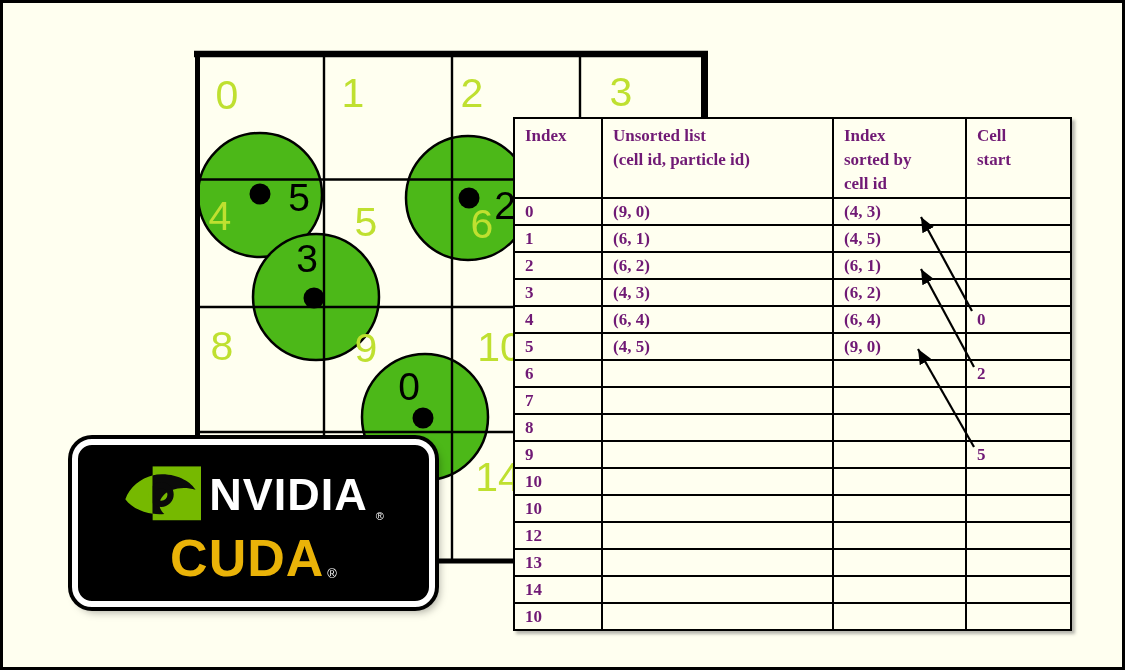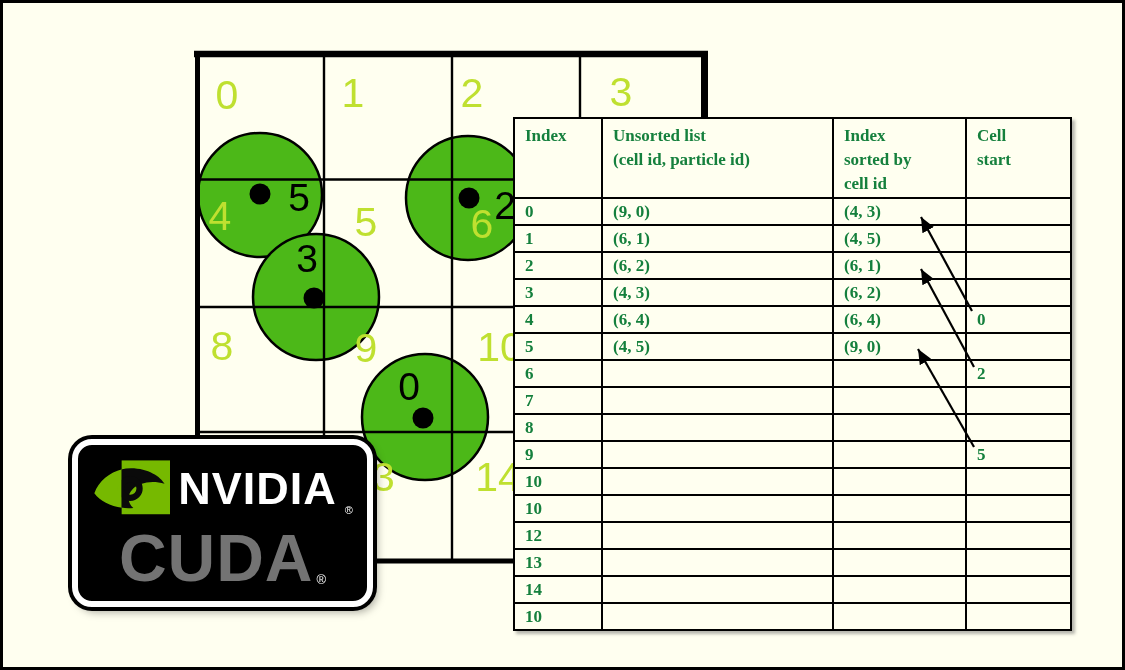--- a/index.html
+++ b/index.html
@@ -27,51 +27,51 @@
   }
   
   #table-wrap{
     position:absolute;left:510px;top:114px;z-index:2;
     box-shadow:3px 3px 3px rgba(90,90,90,0.45);
   }
   table{
     border-collapse:collapse;table-layout:fixed;
     width:557px;background:#FFFFF0;
     font-family:"Liberation Serif", serif;
-    font-weight:bold;font-size:17px;color:#15803d;
+    font-weight:bold;font-size:17px;color:#701a75;
   }
   th,td{border:2px solid #000;text-align:left;padding:0 2px 0 10px;overflow:hidden;}
   thead th{
     height:73px;vertical-align:top;padding-top:5px;
     line-height:24px;white-space:pre-line;font-weight:bold;
   }
   tbody td{height:25px;line-height:25px;vertical-align:middle;}
   col.c-index{width:88px;}
   col.c-unsorted{width:231px;}
   col.c-sorted{width:133px;}
   col.c-cellstart{width:105px;}
   
   #arrows{position:absolute;left:-3px;top:-3px;z-index:3;pointer-events:none;}
   
   #cuda-logo{
     position:absolute;left:69px;top:436px;z-index:4;
-    width:301px;height:168px;box-sizing:border-box;
+    width:363px;height:168px;box-sizing:border-box;
     background:#000;border:6px solid #fff;border-radius:20px;
     box-shadow:0 0 0 4px #000, 4px 5px 9px rgba(0,0,0,0.35);
     display:flex;flex-direction:column;align-items:center;justify-content:center;
     gap:10px;
   }
   .logo-row1{display:flex;align-items:center;gap:8px;}
   .nvidia-word{
     color:#fff;font-weight:bold;font-size:45px;letter-spacing:1px;
     font-family:"Liberation Sans", sans-serif;line-height:1;
   }
   .cuda-row{display:flex;align-items:flex-end;}
   .cuda-word{
-    color:#737373;font-weight:bold;font-size:66px;letter-spacing:1px;
+    color:#eab308;font-weight:bold;font-size:52px;letter-spacing:1px;
     font-family:"Liberation Sans", sans-serif;line-height:0.9;
   }
   .reg-mark{color:#fff;font-size:11px;line-height:1;}
   .reg-nvidia{align-self:flex-end;margin-bottom:3px;}
   .reg-cuda{margin-left:3px;margin-bottom:2px;font-size:13px;}
 </style>
 </head>
 <body>
 
 <div id="stage">

